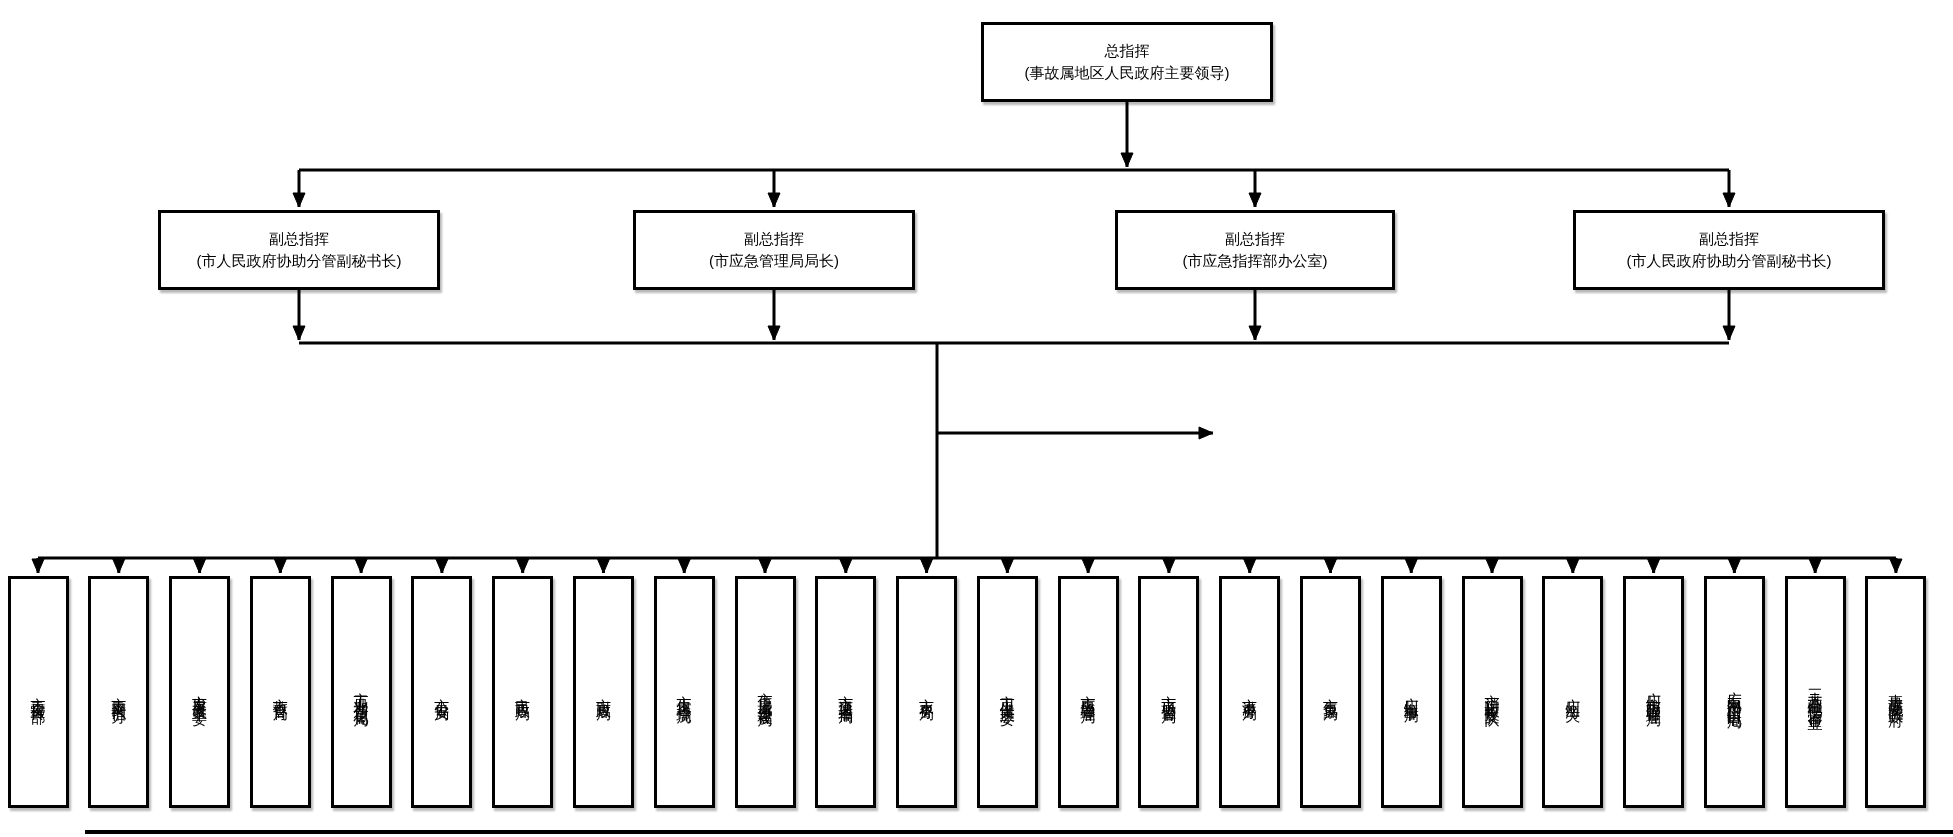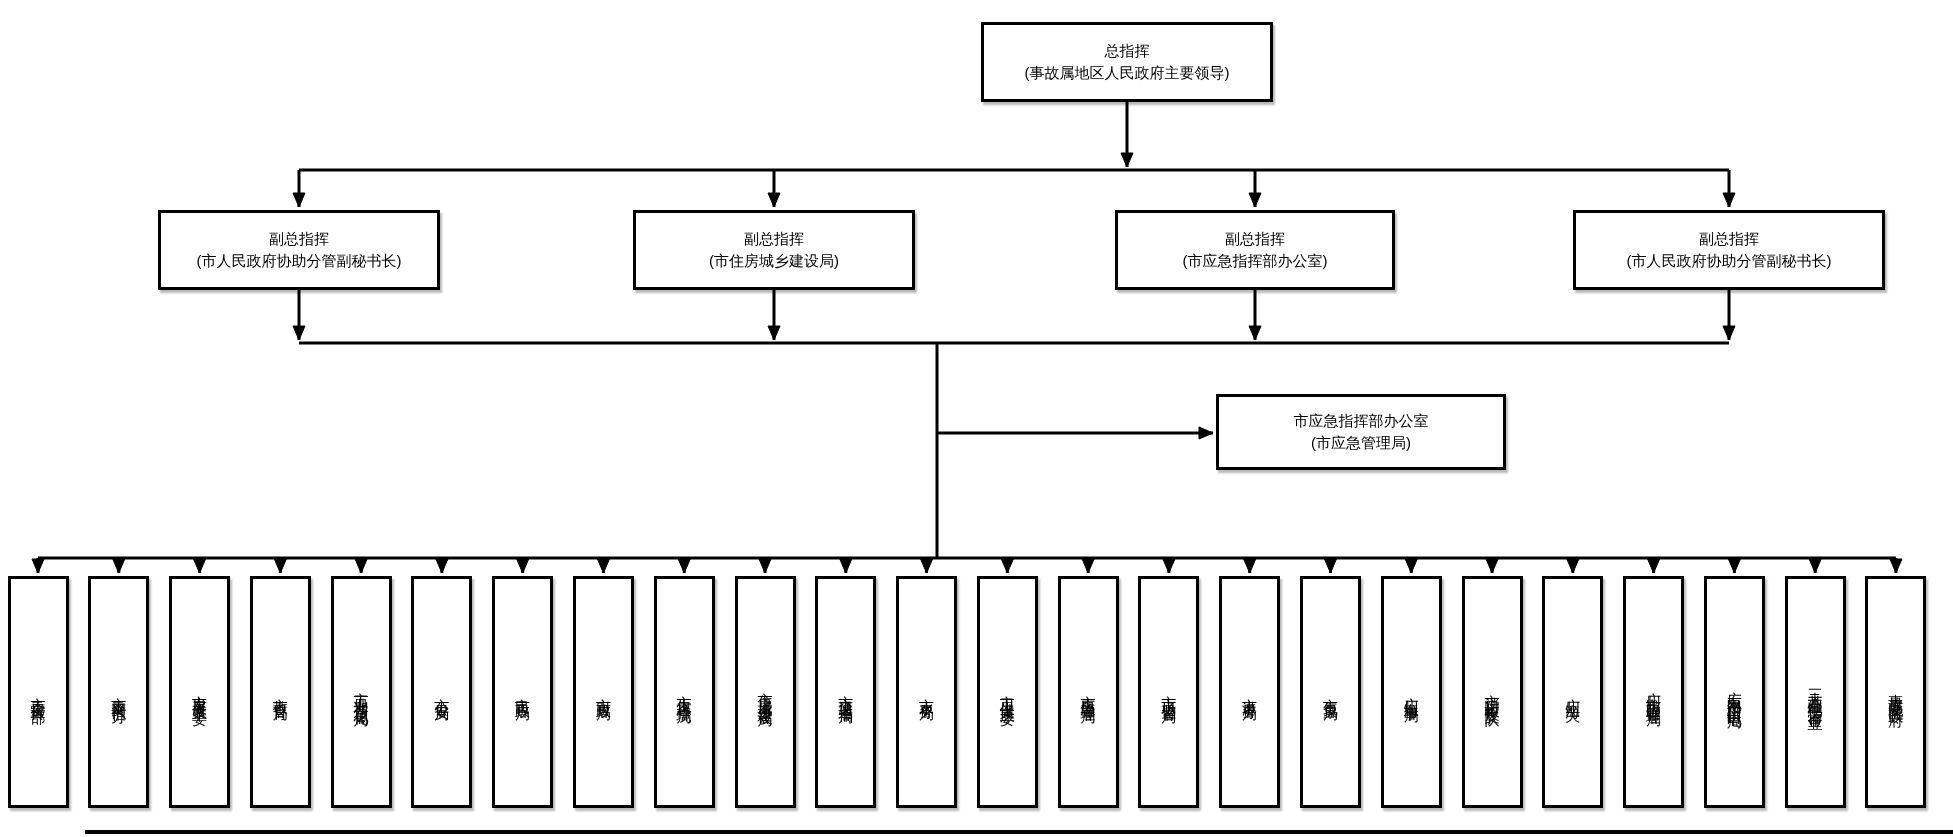--- a/index.html
+++ b/index.html
@@ -80,36 +80,32 @@
     <span class="t2">(事故属地区人民政府主要领导)</span>
   </div>
 
   <div id="deputies">
       <div class="box" style="left: 158px; top: 210px; width: 282px; height: 80px;">
         <span class="t1">副总指挥</span>
         <span class="t2">(市人民政府协助分管副秘书长)</span>
       </div>
       <div class="box" style="left: 633px; top: 210px; width: 282px; height: 80px;">
         <span class="t1">副总指挥</span>
-        <span class="t2">(市住房城乡建设局)</span>
+        <span class="t2">(市应急管理局局长)</span>
       </div>
       <div class="box" style="left: 1115px; top: 210px; width: 280px; height: 80px;">
         <span class="t1">副总指挥</span>
         <span class="t2">(市应急指挥部办公室)</span>
       </div>
       <div class="box" style="left: 1573px; top: 210px; width: 312px; height: 80px;">
         <span class="t1">副总指挥</span>
         <span class="t2">(市人民政府协助分管副秘书长)</span>
       </div>
     </div>
 
-  <div class="box" style="left:1216px;top:394px;width:290px;height:76px;">
-    <span class="t1">市应急指挥部办公室</span>
-    <span class="t2">(市应急管理局)</span>
-  </div>
 
   <div id="departments">
       <div class="box vbox" style="left: 7.5px; top: 576px; width: 61px; height: 232px;">
         <span class="vlabel">市委宣传部</span>
       </div>
       <div class="box vbox" style="left: 88.3px; top: 576px; width: 61px; height: 232px;">
         <span class="vlabel">市委网信办</span>
       </div>
       <div class="box vbox" style="left: 169.1px; top: 576px; width: 61px; height: 232px;">
         <span class="vlabel">市发展改革委</span>

